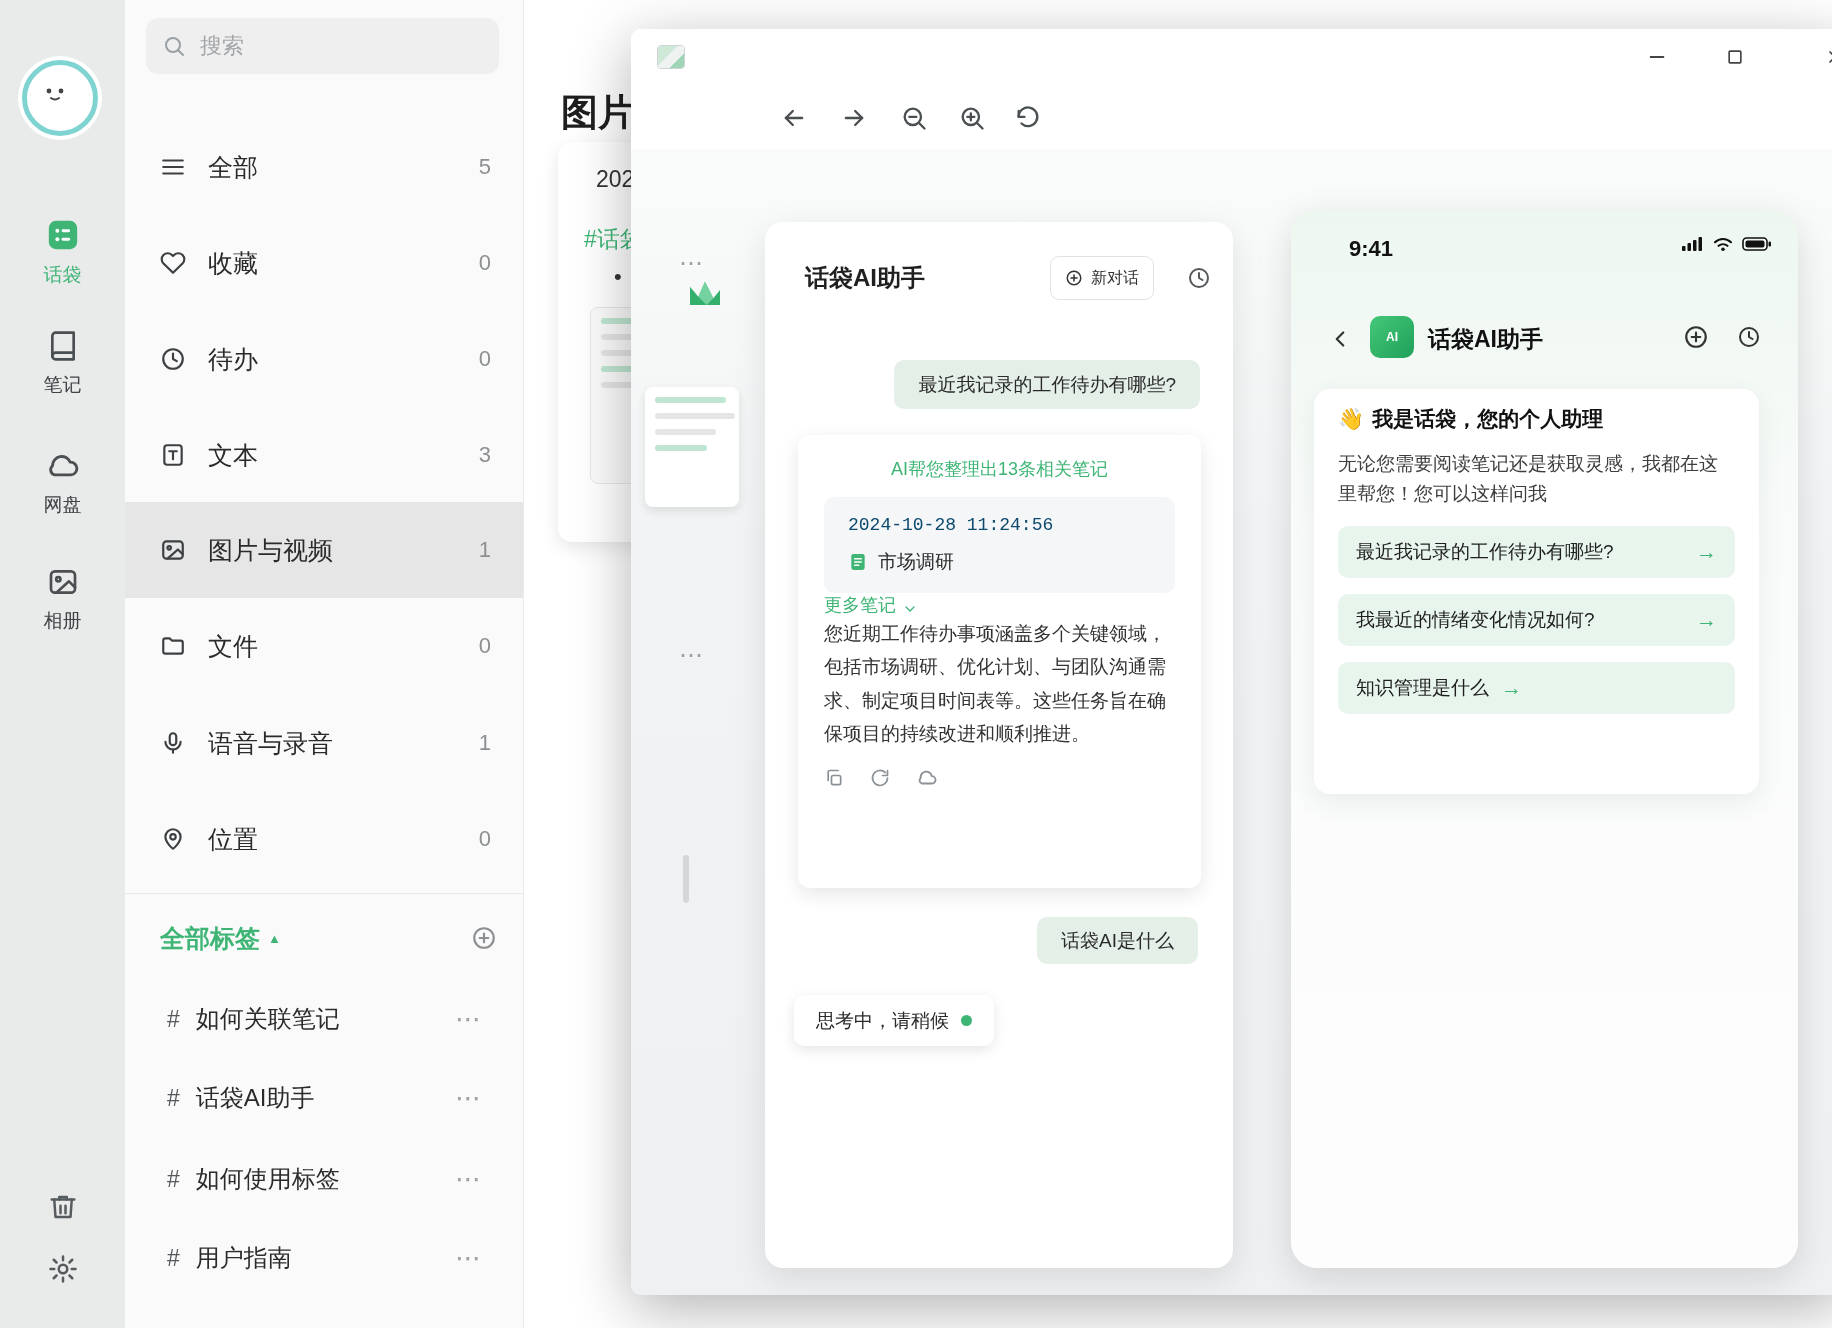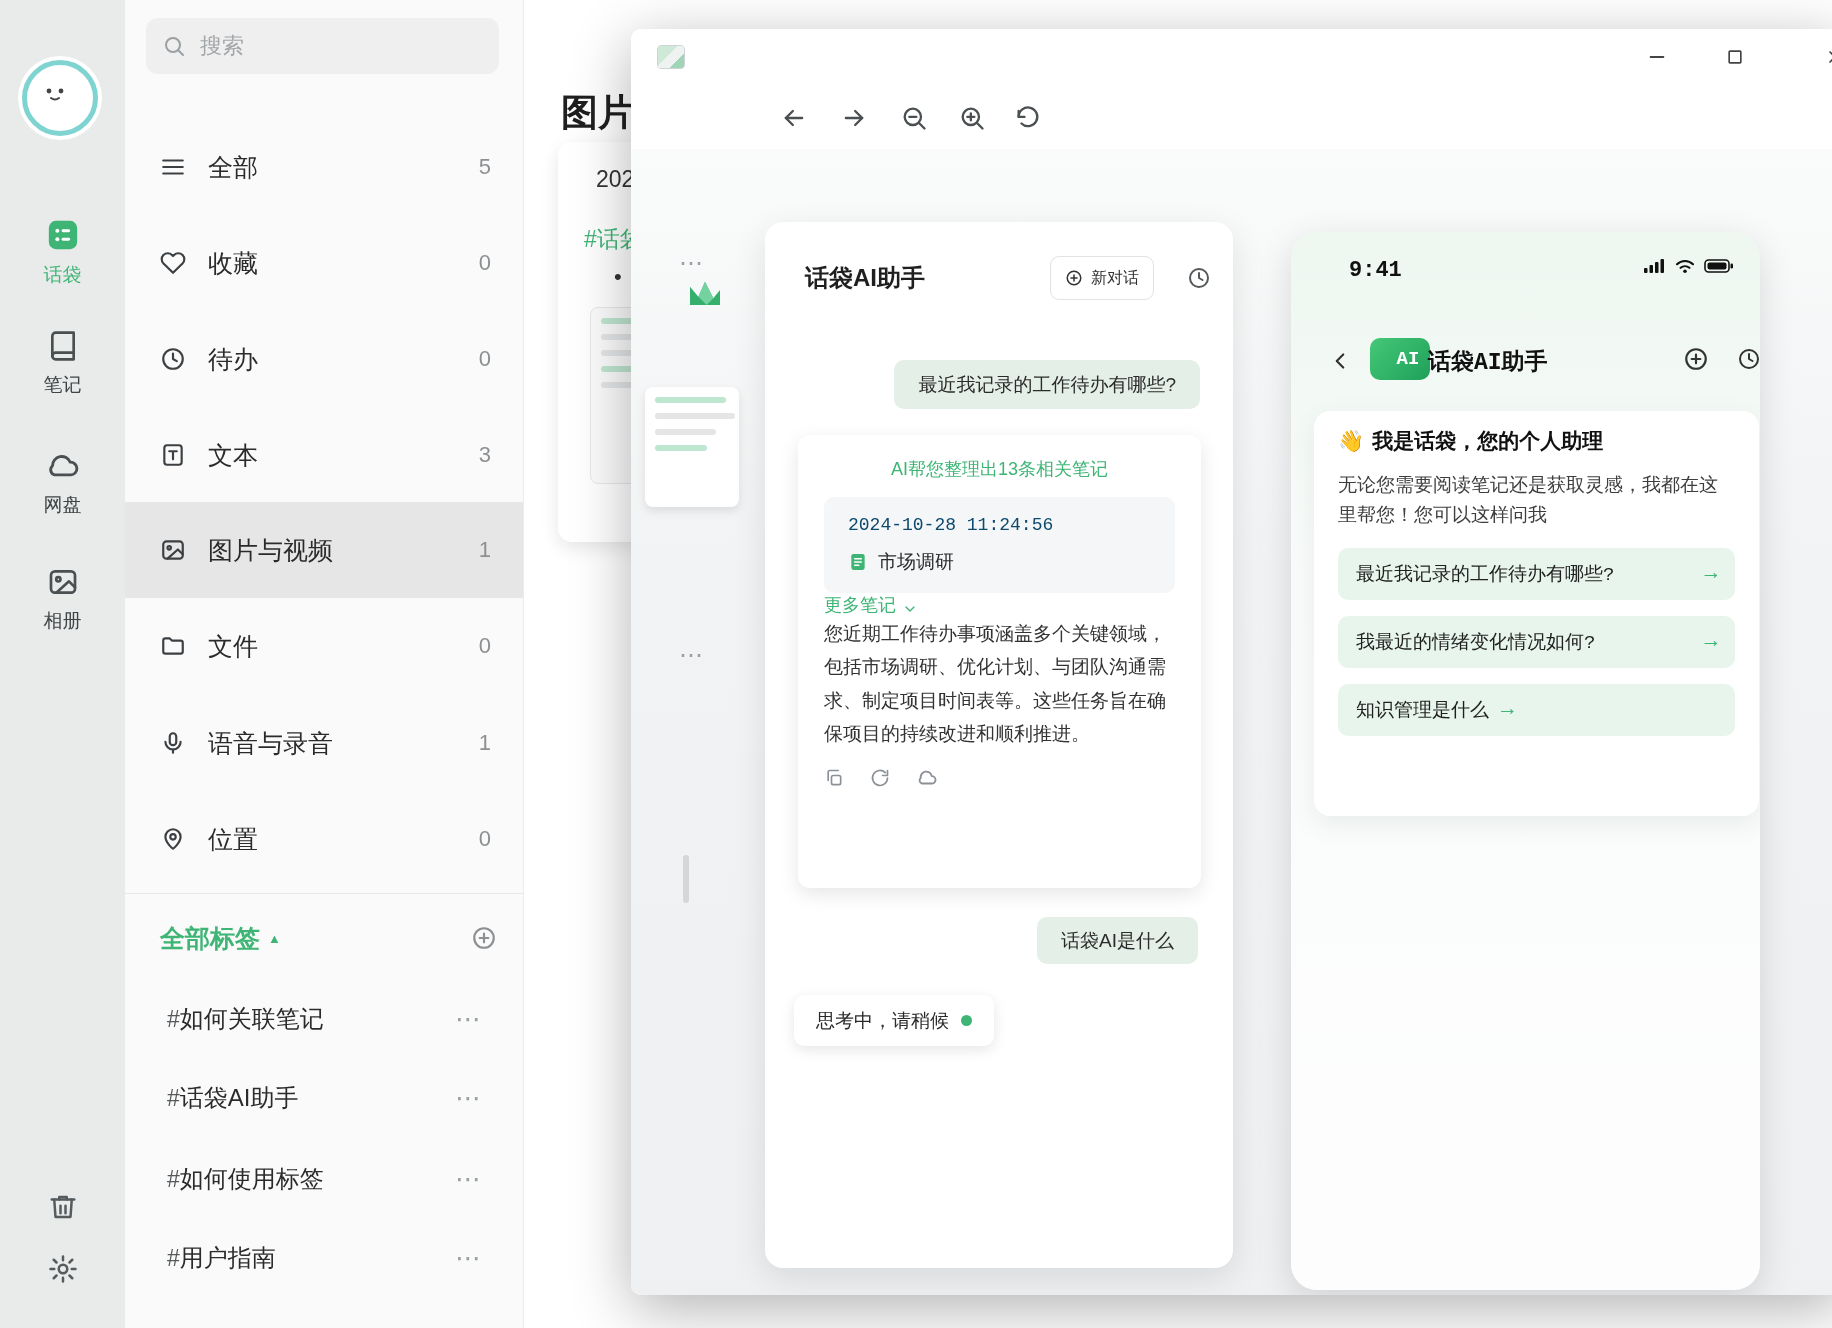--- a/index.html
+++ b/index.html
@@ -30,21 +30,21 @@
   .srow .ic{color:#3c4043;margin-left:35px;}
   .slabel{font-size:25px;color:#2b2b2b;margin-left:22px;}
   .scount{position:absolute;right:32px;font-size:22px;color:#8d9093;}
   .divider{position:absolute;left:0;top:893px;width:398px;height:1px;background:#e8e8e8;}
   .tags-header{position:absolute;left:0;top:906px;width:398px;height:64px;display:flex;align-items:center;}
   .tags-title{font-size:25px;font-weight:bold;color:#3eb575;margin-left:35px;}
   .tri{font-size:13px;color:#3eb575;margin-left:8px;}
   .tagadd{position:absolute;right:26px;color:#8d9093;}
   .trow{position:absolute;left:0;width:398px;height:80px;display:flex;align-items:center;cursor:pointer;}
   .thash{font-size:23px;color:#55595c;margin-left:42px;}
-  .tlabel{font-size:24px;color:#2b2b2b;}
+  .tlabel{font-size:24px;color:#2b2b2b;margin-left:16px;}
   .tmore{position:absolute;right:40px;font-size:26px;color:#9aa0a3;letter-spacing:2px;cursor:pointer;}
 
   
   .main{position:absolute;left:524px;top:0;right:0;height:1328px;background:#fff;}
   .main-title{position:absolute;left:37px;top:88px;font-size:37px;font-weight:bold;color:#1f1f1f;}
   .note-card{position:absolute;left:34px;top:142px;width:280px;height:400px;background:#fff;border-radius:14px;
              box-shadow:0 6px 18px rgba(0,0,0,.10);}
   .nc-date{position:absolute;left:38px;top:24px;font-size:23px;color:#333;white-space:nowrap;}
   .nc-tag{position:absolute;left:26px;top:82px;font-size:23px;color:#3eb575;white-space:nowrap;}
   .nc-bullet{position:absolute;left:56px;top:122px;font-size:22px;color:#333;}
@@ -87,29 +87,29 @@
   .ai-note-title{font-size:19px;color:#2b2b2b;}
   .more-notes{display:flex;align-items:flex-end;gap:6px;color:#3eb575;font-size:18px;cursor:default;}
   .ai-answer{font-size:19px;line-height:1.76;color:#333;}
   .ai-actions{margin-top:16px;display:flex;gap:26px;color:#8b9197;}
   .thinking{position:absolute;left:29px;top:773px;height:51px;background:#fff;border-radius:10px;
             box-shadow:0 4px 14px rgba(0,0,0,.10);display:flex;align-items:center;gap:12px;padding:0 22px;
             font-size:19px;color:#2b2b2b;white-space:nowrap;}
   .tdot{width:11px;height:11px;border-radius:50%;background:#3eb575;}
 
   
-  .phone{position:absolute;left:660px;top:83px;width:469px;height:1058px;border-radius:26px;
+  .phone{position:absolute;left:660px;top:61px;width:507px;height:1058px;border-radius:26px;
          background:linear-gradient(180deg,#edf7f0 0%,#f9fbfa 30%,#fdfdfd 100%);
-         box-shadow:0 10px 36px rgba(0,0,0,.13);overflow:hidden;font-family:Liberation Mono, monospace;}
+         box-shadow:0 10px 36px rgba(0,0,0,.13);overflow:hidden;}
   .ptime{position:absolute;left:58px;top:26px;font-size:22px;font-weight:bold;color:#111;}
   .pstatus{position:absolute;right:26px;top:26px;display:flex;align-items:center;gap:8px;color:#111;}
   .pchev{position:absolute;left:36px;top:116px;color:#333;}
   .pbadge{position:absolute;left:79px;top:106px;width:44px;height:42px;border-radius:10px;
-          background:linear-gradient(135deg,#45c878,#1fa05a);color:#fff;font-size:19px;font-weight:bold;
-          display:flex;align-items:center;justify-content:center;padding-left:16px;}
+          background:linear-gradient(135deg,#45c878,#1fa05a);color:#fff;font-size:12px;font-weight:bold;
+          display:flex;align-items:center;justify-content:center;}
   .ptitle{position:absolute;left:137px;top:114px;font-size:23px;font-weight:bold;color:#111;}
   .pplus{position:absolute;left:392px;top:114px;color:#333;}
   .pclock{position:absolute;left:446px;top:115px;color:#333;}
   .welcome{position:absolute;left:23px;top:179px;width:445px;height:405px;background:#fff;border-radius:16px;
            box-shadow:0 8px 24px rgba(70,110,85,.10);padding:16px 24px;box-sizing:border-box;}
   .w-title{font-size:21px;font-weight:bold;color:#111;}
   .w-emoji{margin-right:8px;}
   .w-body{margin-top:16px;font-size:19px;line-height:1.6;color:#3e3e3e;}
   .sugg{margin-top:16px;height:52px;border-radius:10px;background:#e8f5ed;display:flex;align-items:center;
         padding:0 18px;font-size:19px;color:#1f1f1f;}

